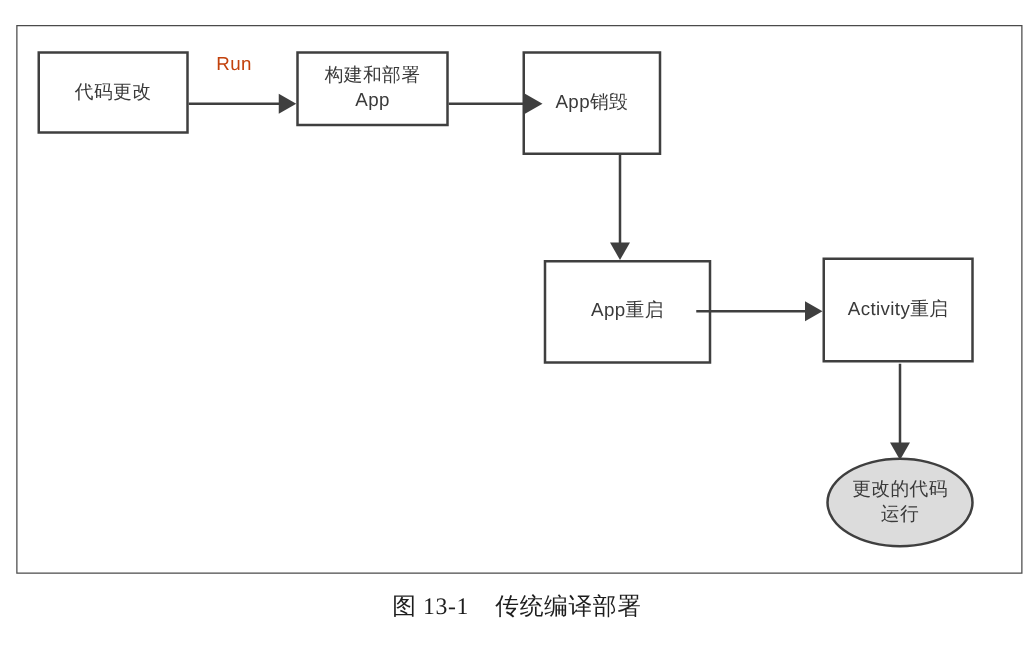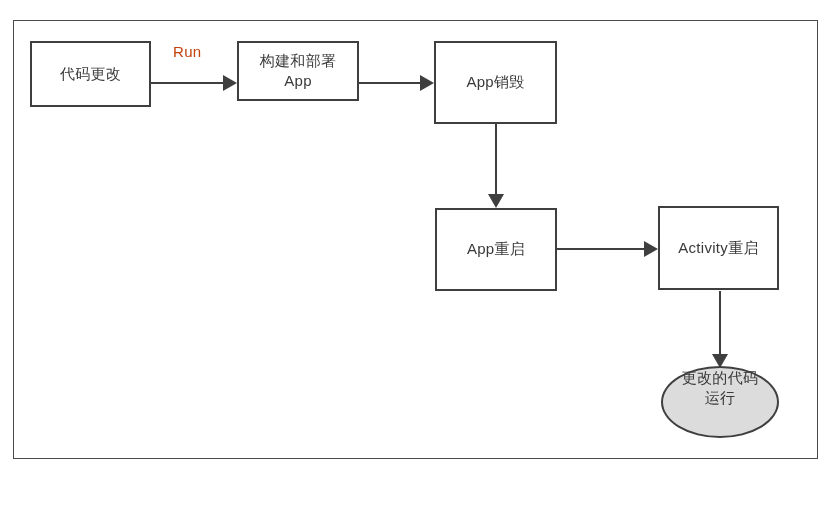--- a/index.html
+++ b/index.html
@@ -41,21 +41,21 @@
     letter-spacing: 0.3px;
     font-family: "Liberation Sans", sans-serif;
   }
   .node-ellipse {
     position: absolute;
     box-sizing: border-box;
     border: 2px solid #3f3f3f;
     background: #dcdcdc;
     border-radius: 50%;
     display: flex;
-    align-items: flex-start;
+    align-items: center;
     justify-content: center;
     text-align: center;
     color: #3a3a3a;
     font-size: 15px;
     line-height: 1.35;
     letter-spacing: 0.3px;
     font-family: "Liberation Sans", sans-serif;
   }
   .node-label {
     display: block;
@@ -118,25 +118,25 @@
 
     <div class="node-box" style="left:16px; top:20px; width:121px; height:66px;">
       <span class="node-label">代码更改</span>
     </div>
 
     <div class="node-box" style="left:223px; top:20px; width:122px; height:60px;">
       <span class="node-label">构建和部署
 App</span>
     </div>
 
-    <div class="node-box" style="left:420px; top:20px; width:123px; height:83px;">
+    <div class="node-box" style="left:404px; top:20px; width:111px; height:83px;">
       <span class="node-label">App销毁</span>
     </div>
 
-    <div class="node-box" style="left:421px; top:187px; width:122px; height:83px;">
+    <div class="node-box" style="left:421px; top:187px; width:134px; height:83px;">
       <span class="node-label">App重启</span>
     </div>
 
     <div class="node-box" style="left:644px; top:185px; width:121px; height:84px;">
       <span class="node-label">Activity重启</span>
     </div>
 
     <div class="node-ellipse" style="left:647px; top:345px; width:118px; height:72px;">
       <span class="node-label">更改的代码
 运行</span>
@@ -153,14 +153,15 @@
     <div class="arrow-down" style="left:474px; top:173px;"></div>
 
     <div class="conn-h" style="left:543px; top:227px; width:88px;"></div>
     <div class="arrow-right" style="left:630px; top:220px;"></div>
 
     <div class="conn-v" style="left:705px; top:270px; height:65px;"></div>
     <div class="arrow-down" style="left:698px; top:333px;"></div>
 
   </div>
 
+  <div id="figure-caption">图 13-1    传统编译部署</div>
 
 </div>
 
 </body></html>

